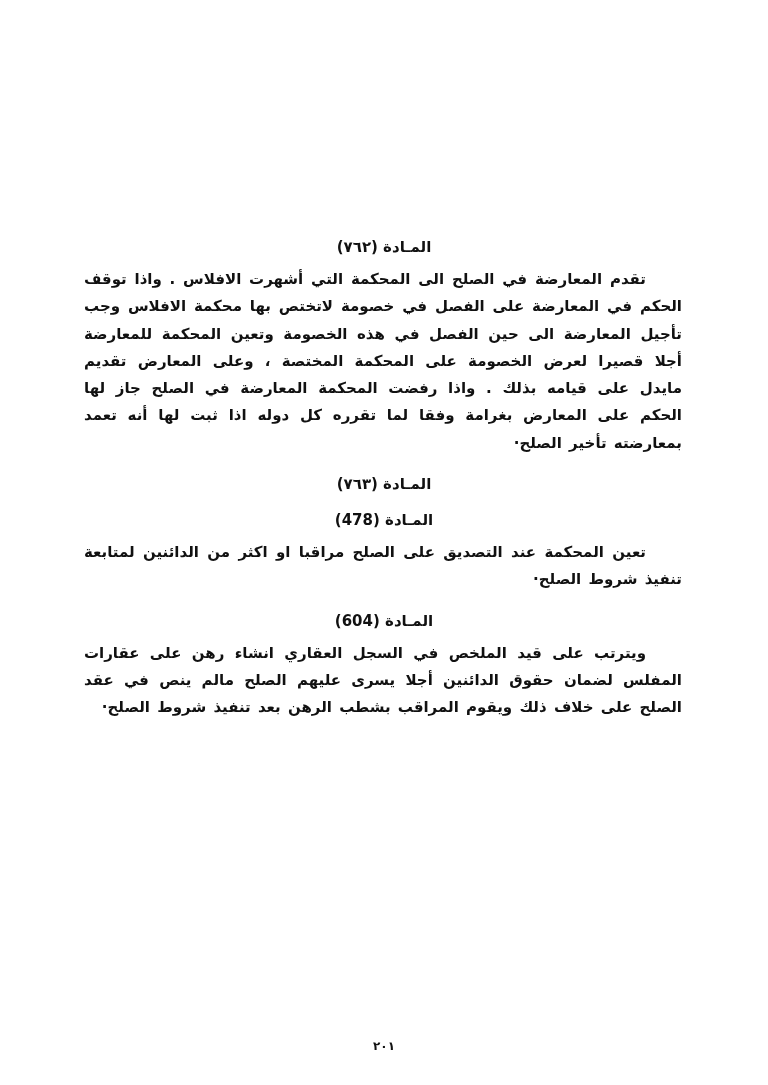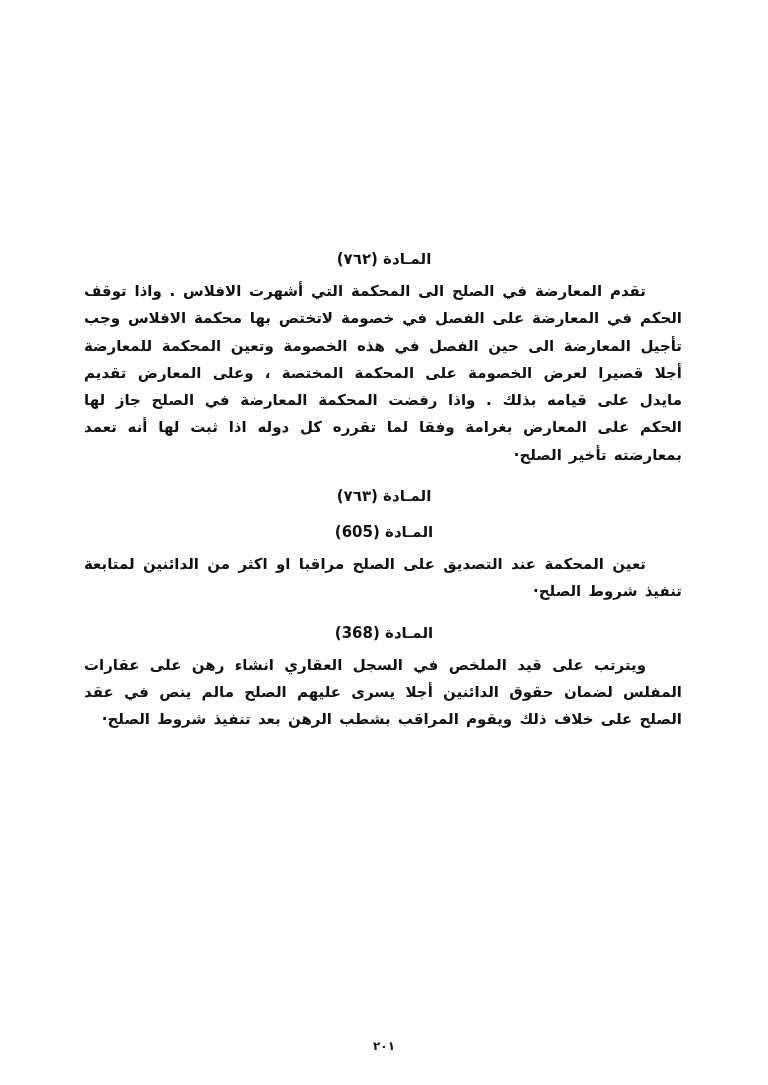--- a/index.html
+++ b/index.html
@@ -13,21 +13,21 @@
     height: 1085px;
     margin: 0 auto;
     background: #ffffff;
     overflow: hidden;
     font-family: "DejaVu Sans", sans-serif;
     color: #111111;
     direction: rtl;
   }
   .text-block {
     position: absolute;
-    top: 232px;
+    top: 220px;
     right: 84px;
     width: 600px;
   }
   .article {
     margin: 0 0 14px 0;
   }
   .article-heading {
     text-align: center;
     font-size: 15px;
     font-weight: bold;
@@ -64,27 +64,27 @@
     <section class="article">
       <h3 class="article-heading">المـادة (٧٦٢)</h3>
       <p class="article-paragraph">تقدم المعارضة في الصلح الى المحكمة التي أشهرت الافلاس . واذا توقف الحكم في المعارضة على الفصل في خصومة لاتختص بها محكمة الافلاس وجب تأجيل المعارضة الى حين الفصل في هذه الخصومة وتعين المحكمة للمعارضة أجلا قصيرا لعرض الخصومة على المحكمة المختصة ، وعلى المعارض تقديم مايدل على قيامه بذلك . واذا رفضت المحكمة المعارضة في الصلح جاز لها الحكم على المعارض بغرامة وفقا لما تقرره كل دوله اذا ثبت لها أنه تعمد بمعارضته تأخير الصلح·</p>
     </section>
 
     <section class="article">
       <h3 class="article-heading">المـادة (٧٦٣)</h3>
     </section>
 
     <section class="article">
-      <h3 class="article-heading">المـادة (605)</h3>
+      <h3 class="article-heading">المـادة (478)</h3>
       <p class="article-paragraph">تعين المحكمة عند التصديق على الصلح مراقبا او اكثر من الدائنين لمتابعة تنفيذ شروط الصلح·</p>
     </section>
 
 
     <section class="article">
-      <h3 class="article-heading">المـادة (368)</h3>
+      <h3 class="article-heading">المـادة (604)</h3>
       <p class="article-paragraph">ويترتب على قيد الملخص في السجل العقاري انشاء رهن على عقارات المفلس لضمان حقوق الدائنين أجلا يسرى عليهم الصلح مالم ينص في عقد الصلح على خلاف ذلك ويقوم المراقب بشطب الرهن بعد تنفيذ شروط الصلح·</p>
     </section>
 
   </div>
 
   <div class="page-number">٢٠١</div>
 
 </div>
 
 </body></html>

